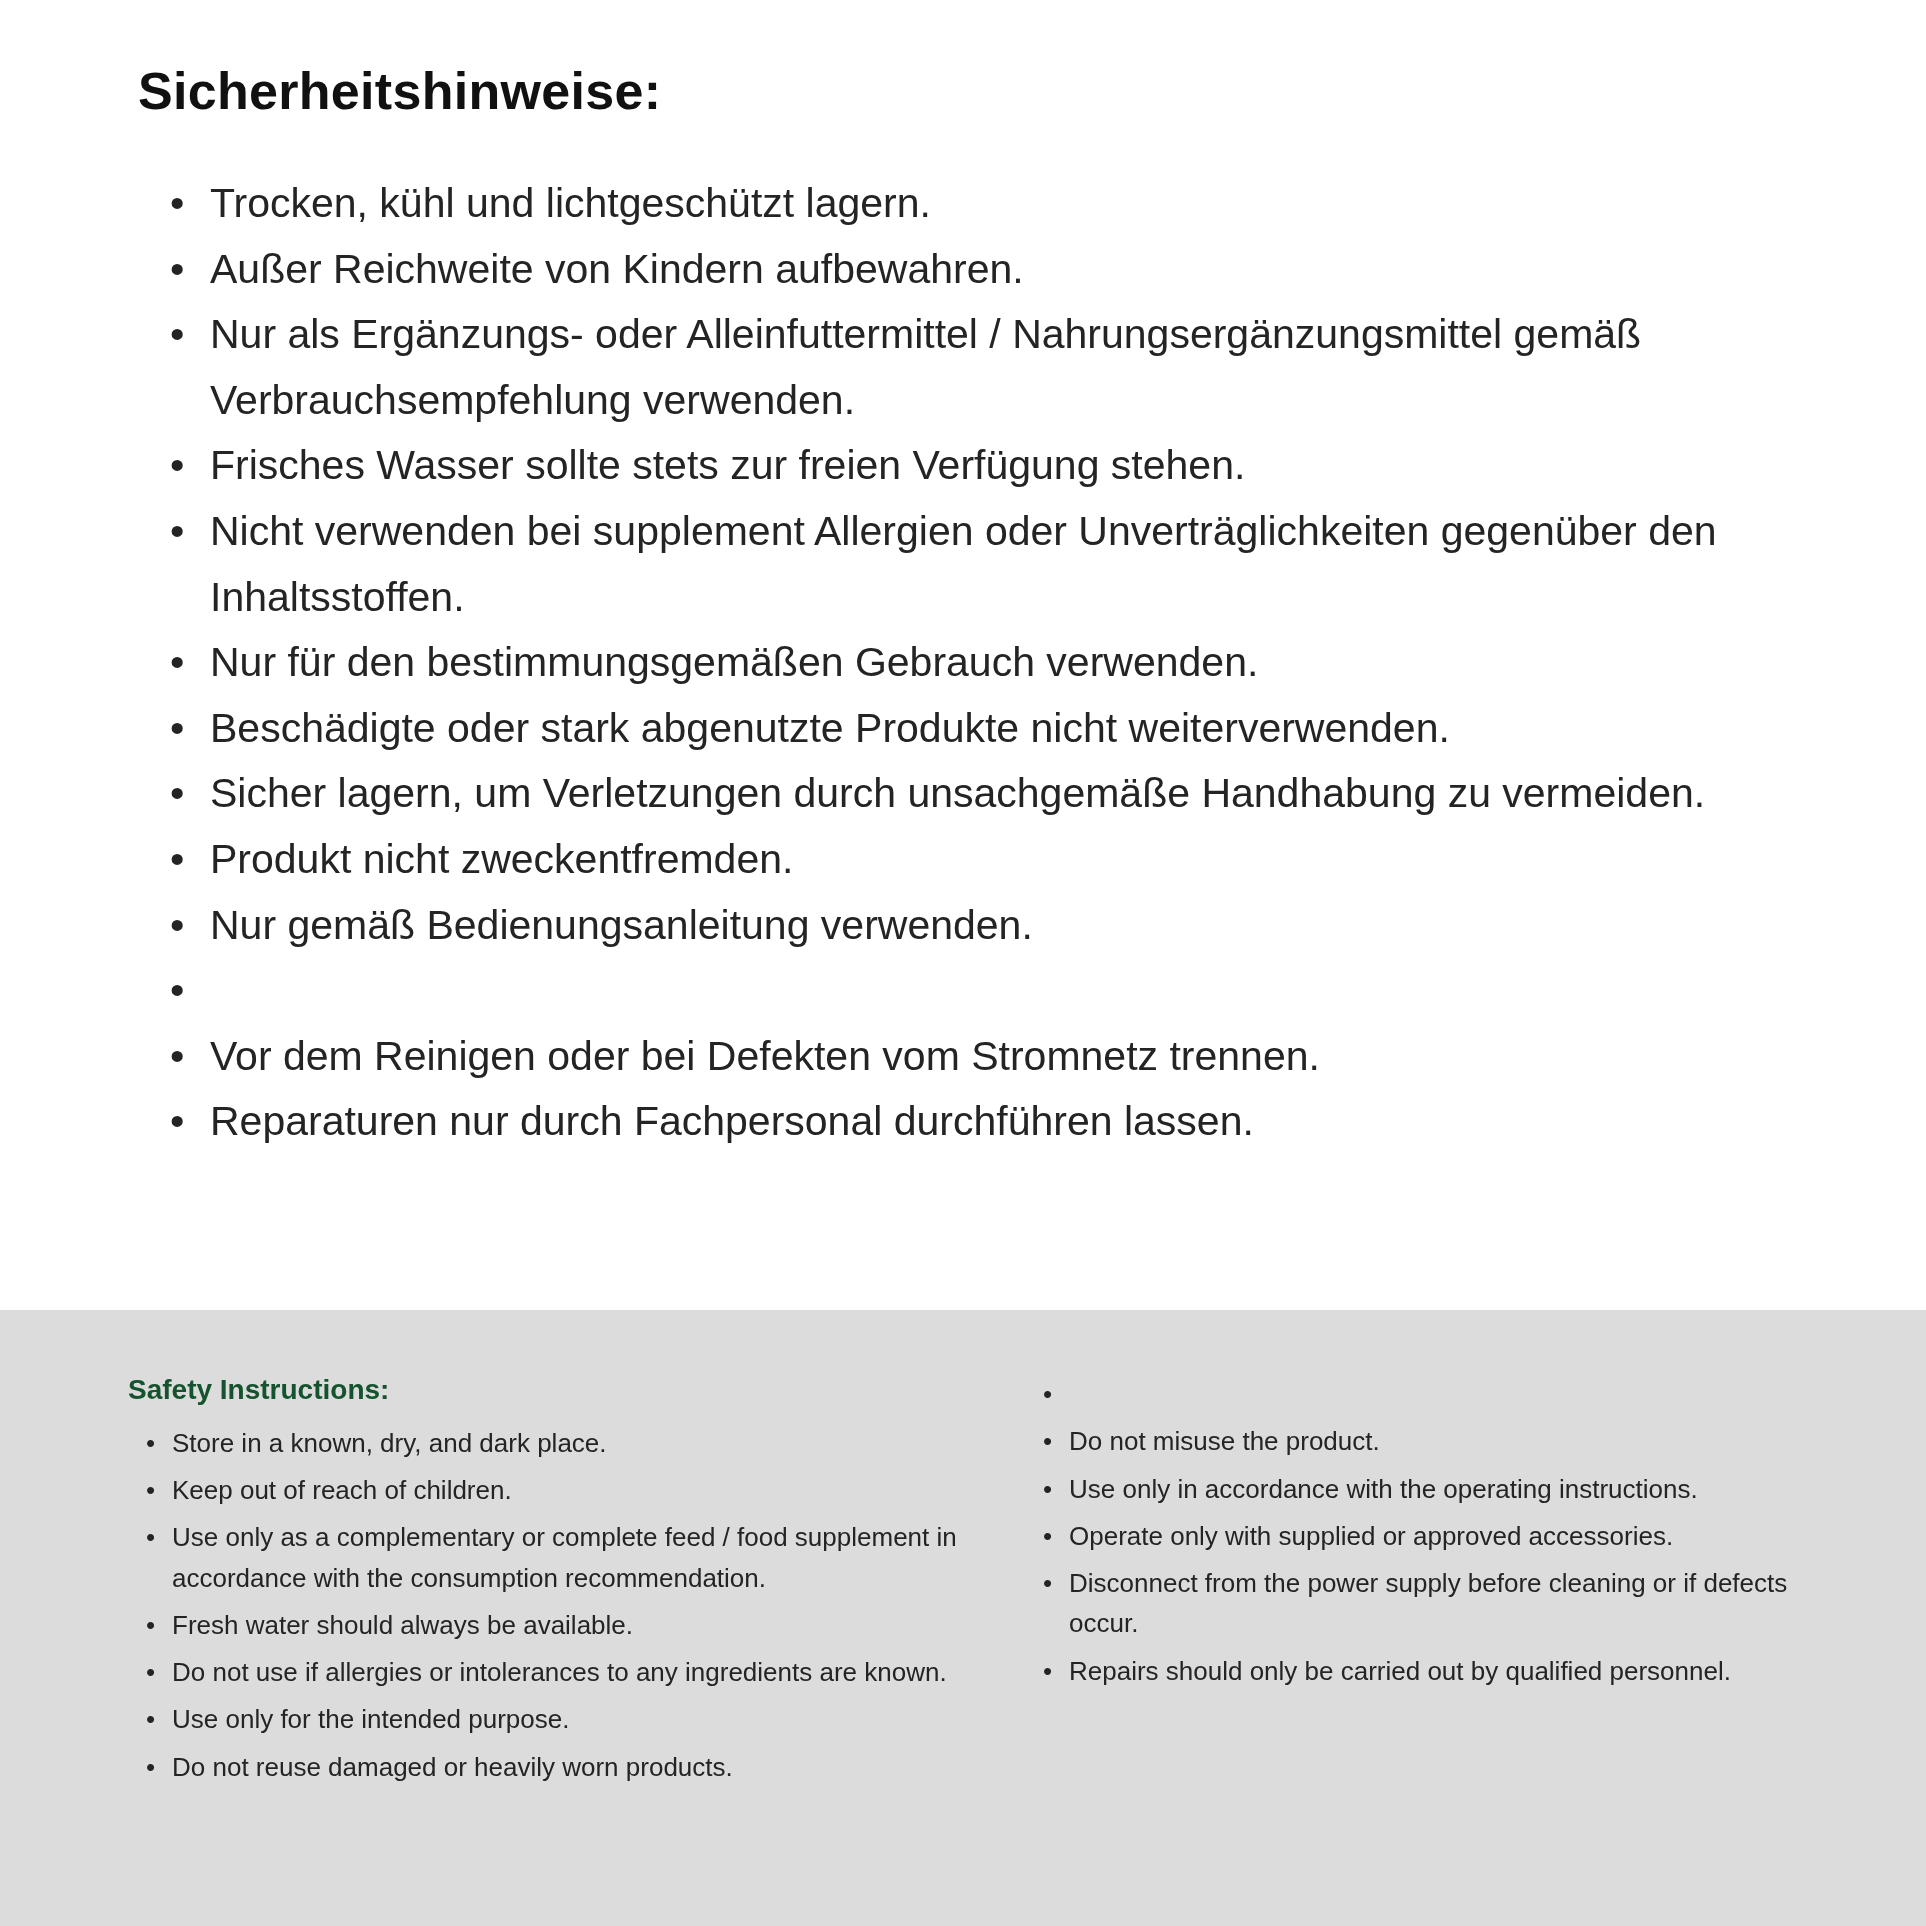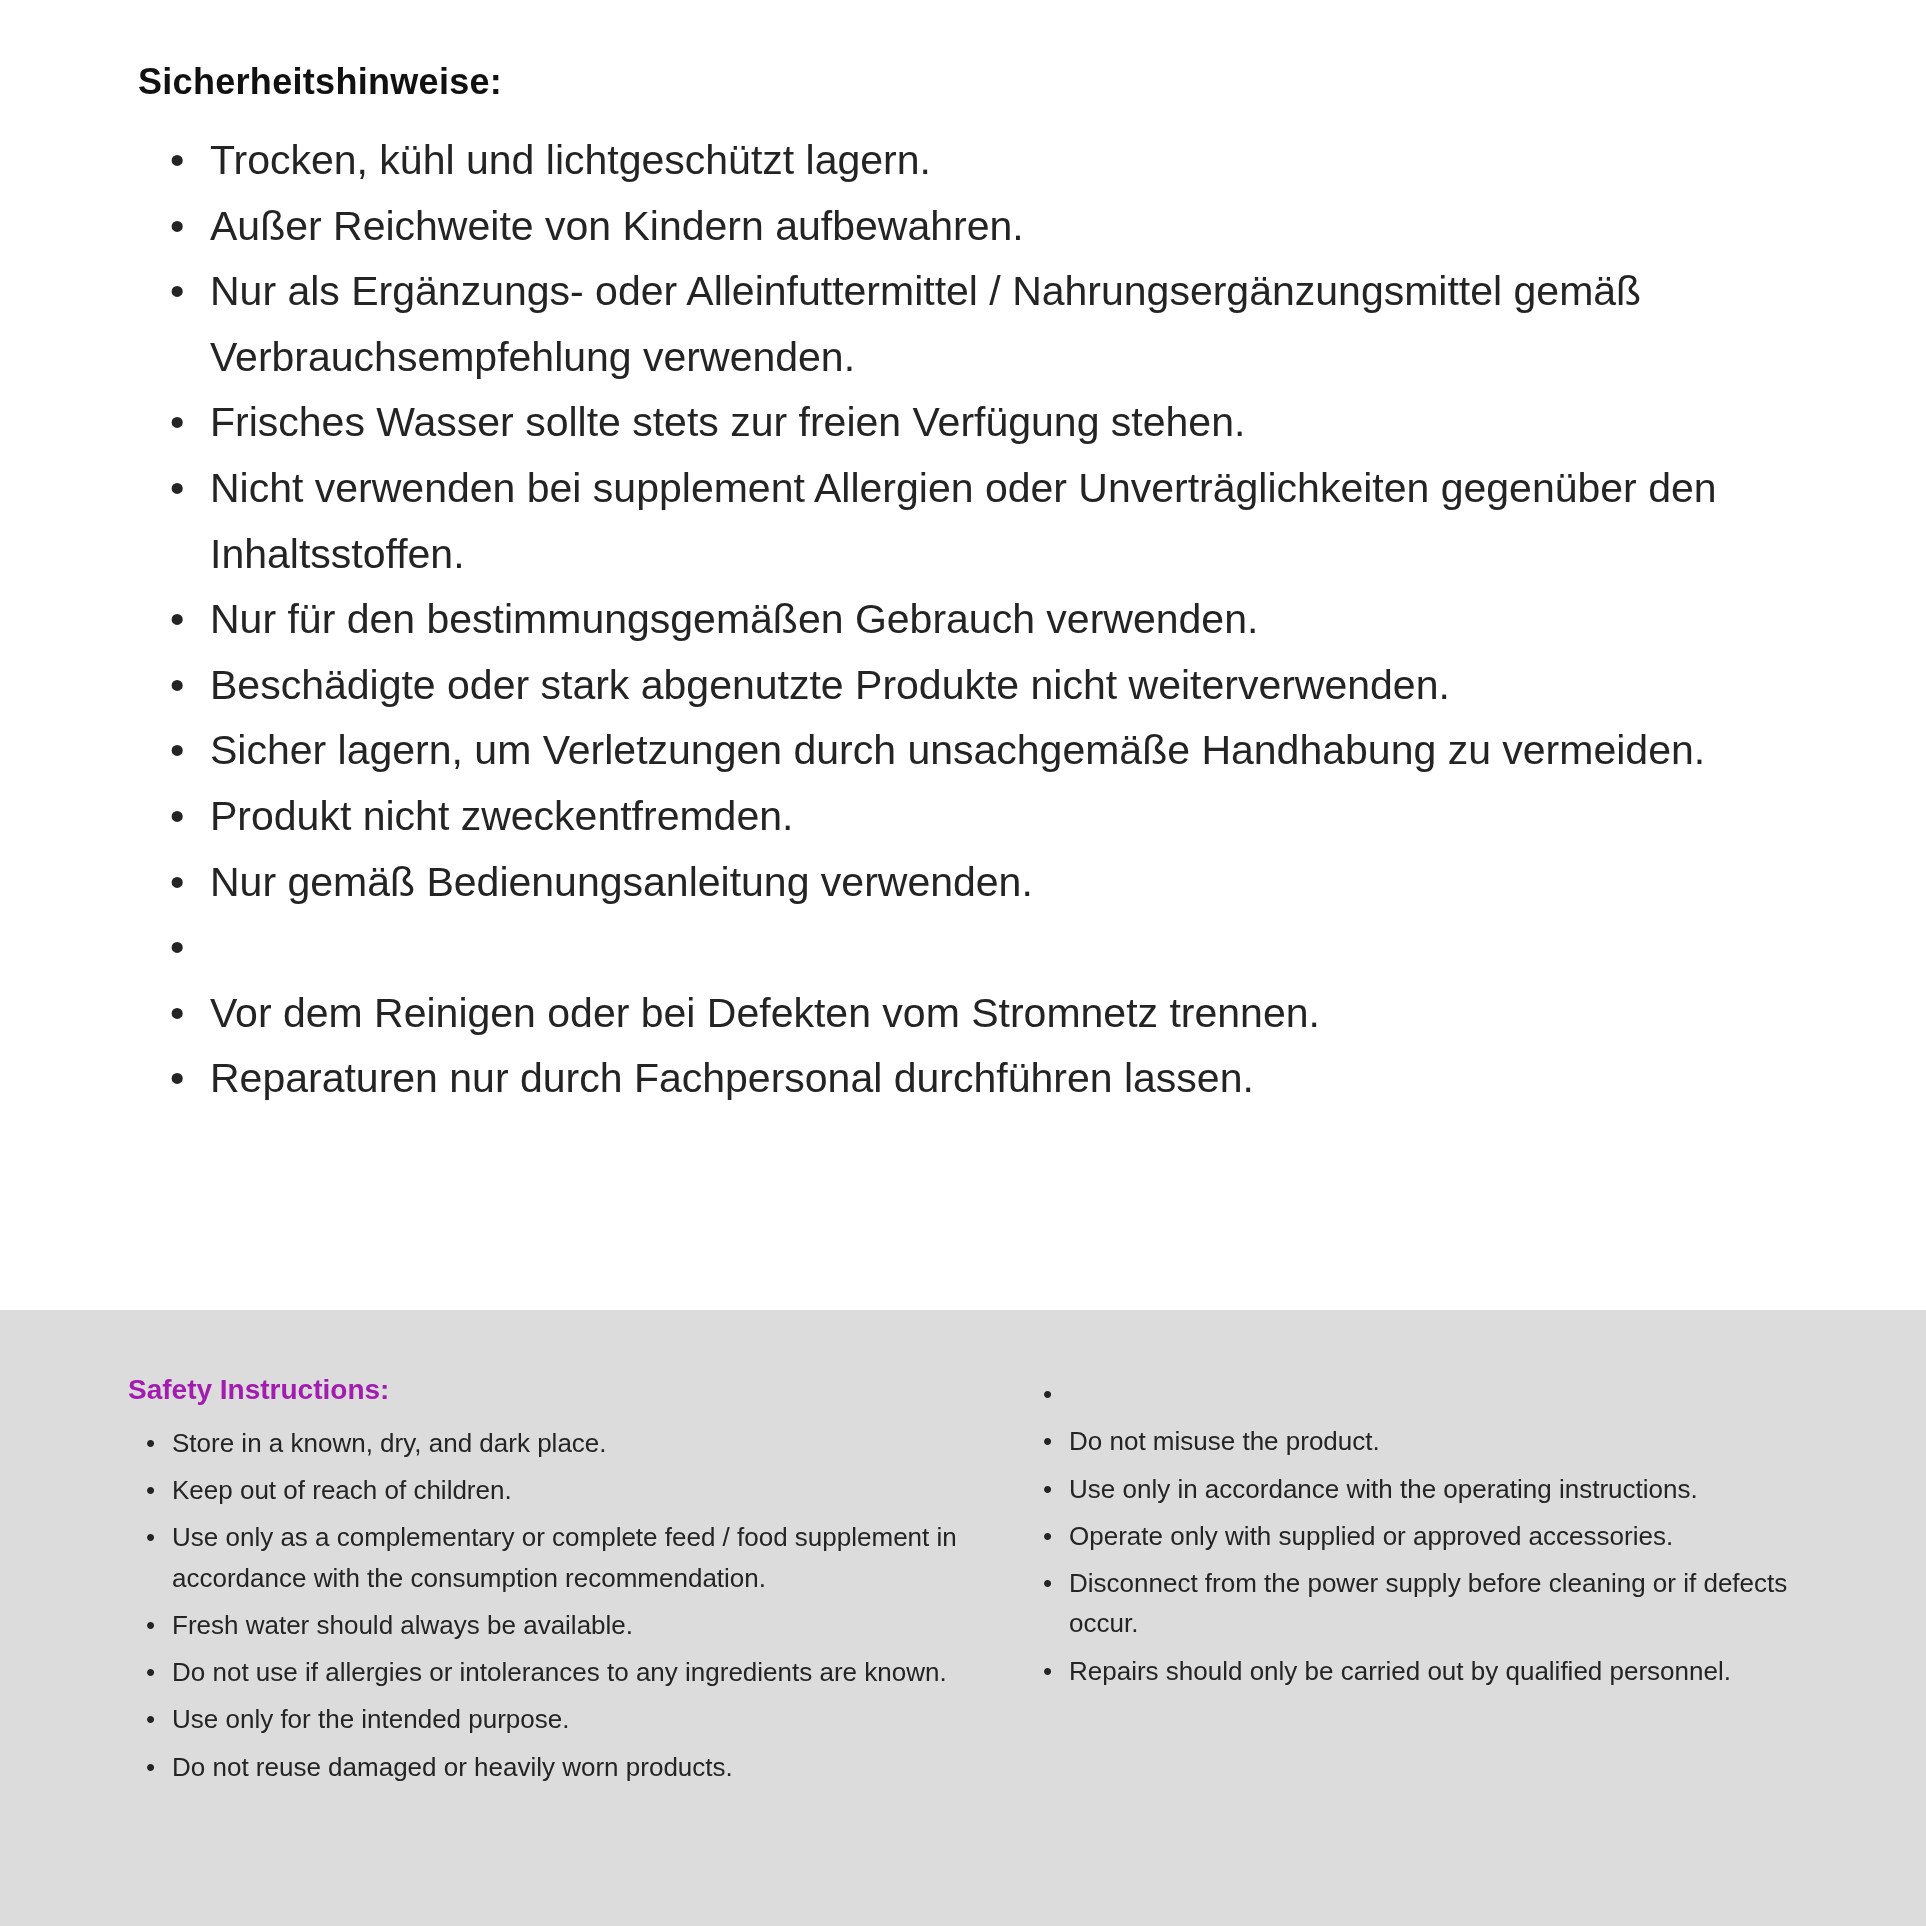--- a/index.html
+++ b/index.html
@@ -12,24 +12,24 @@
     color: #242424;
     overflow: hidden;
     position: relative;
   }
 
   
   .german-section {
     padding: 61px 116px 0 138px;
   }
   .german-title {
-    font-size: 36px;
+    font-size: 52px;
     font-weight: 700;
     color: #111111;
-    margin: 0 0 25px 0;
+    margin: 0 0 50px 0;
     letter-spacing: 0.3px;
   }
   .g-list {
     padding-left: 32px;
   }
   .g-item {
     display: flex;
     align-items: flex-start;
     font-size: 41px;
     line-height: 1.6;
@@ -50,21 +50,21 @@
     background: #dcdcdc;
     padding: 64px 83px 0 128px;
     display: flex;
     gap: 61px;
   }
   .col-left { width: 854px; flex: 0 0 auto; }
   .col-right { width: 799px; flex: 0 0 auto; }
   .english-title {
     font-size: 28px;
     font-weight: 700;
-    color: #a21caf;
+    color: #14532d;
     margin: 0 0 16.7px 0;
   }
   .e-list { padding-left: 18px; }
   .col-right .e-list { padding-left: 0; }
   .e-item {
     display: flex;
     align-items: flex-start;
     font-size: 26px;
     line-height: 1.55;
     color: #242424;

